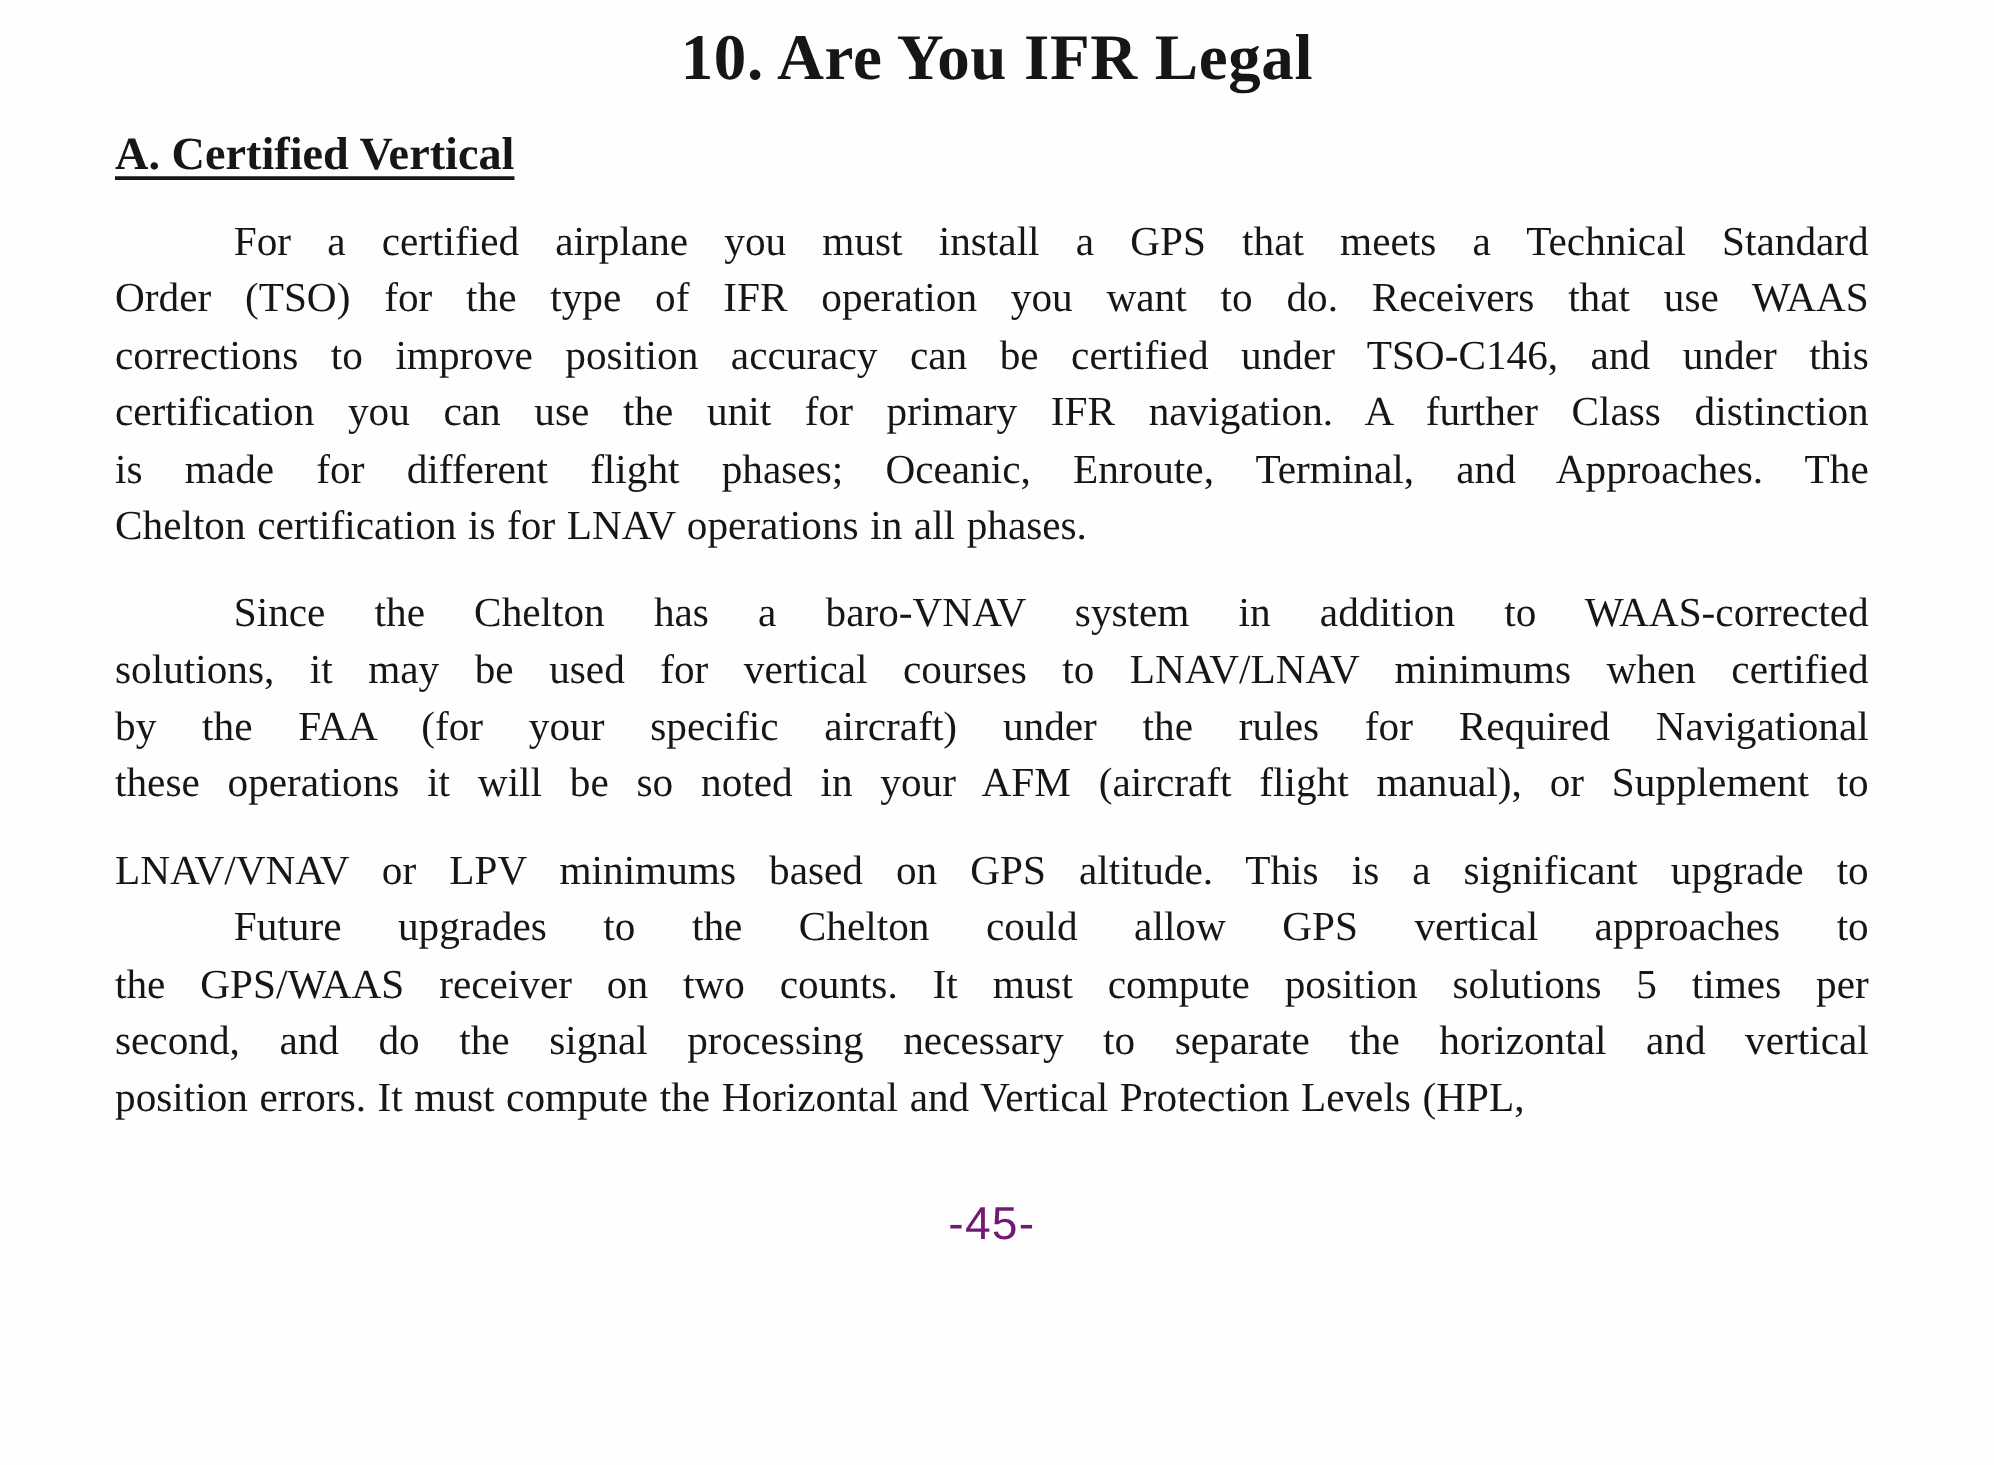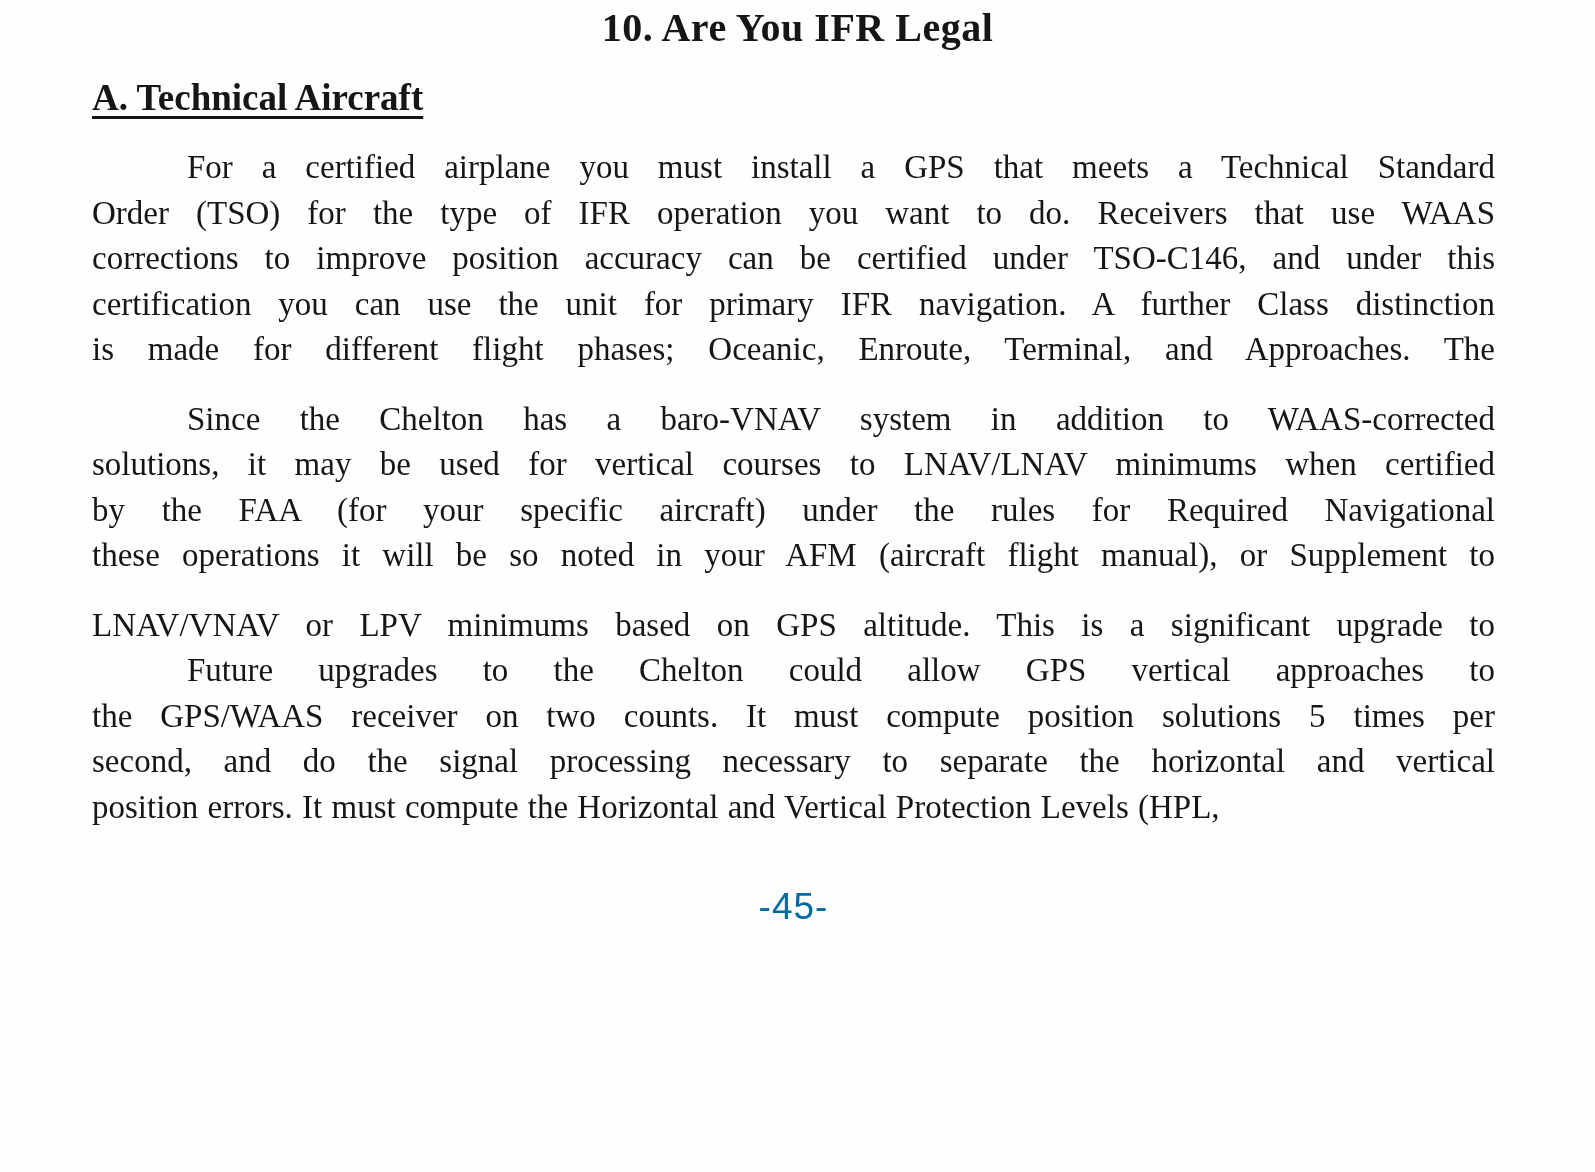--- a/index.html
+++ b/index.html
@@ -11,23 +11,23 @@
     position: relative;
     width: 1595px;
     height: 1172px;
     background: #fefefe;
     color: #161616;
     font-family: "Liberation Serif", serif;
     overflow: hidden;
     box-sizing: border-box;
   }
   .page-title {
-    margin-top: 4px;
+    margin-top: 16px;
     text-align: center;
-    font-size: 40px;
+    font-size: 52px;
     font-weight: bold;
     line-height: 1.2;
     letter-spacing: 0.5px;
   }
   .content {
     margin-left: 92px;
     margin-right: 100px; 
   }
   .section-heading {
     margin-top: 24px;
@@ -55,41 +55,42 @@
     text-indent: 95px;
   }
   .line.last {
     text-align-last: left;
   }
   .page-number {
     margin-top: 56px;
     text-align: center;
     font-family: "Liberation Sans", sans-serif;
     font-size: 37px;
-    color: #0369a1;
+    color: #701a75;
     letter-spacing: 1px;
   }
 </style>
 </head>
 <body>
 
 <div class="page">
 
   <div class="page-title">10. Are You IFR Legal</div>
 
   <div class="content">
 
-    <div class="section-heading">A. Technical Aircraft</div>
+    <div class="section-heading">A. Certified Vertical</div>
 
     <div class="para">
       <div class="line first">For a certified airplane you must install a GPS that meets a Technical Standard</div>
       <div class="line">Order (TSO) for the type of IFR operation you want to do. Receivers that use WAAS</div>
       <div class="line">corrections to improve position accuracy can be certified under TSO-C146, and under this</div>
       <div class="line">certification you can use the unit for primary IFR navigation. A further Class distinction</div>
       <div class="line">is made for different flight phases; Oceanic, Enroute, Terminal, and Approaches. The</div>
+      <div class="line last">Chelton certification is for LNAV operations in all phases.</div>
     </div>
 
     <div class="para">
       <div class="line first">Since the Chelton has a baro-VNAV system in addition to WAAS-corrected</div>
       <div class="line">solutions, it may be used for vertical courses to LNAV/LNAV minimums when certified</div>
       <div class="line">by the FAA (for your specific aircraft) under the rules for Required Navigational</div>
       <div class="line">these operations it will be so noted in your AFM (aircraft flight manual), or Supplement to</div>
     </div>
 
     <div class="para">

